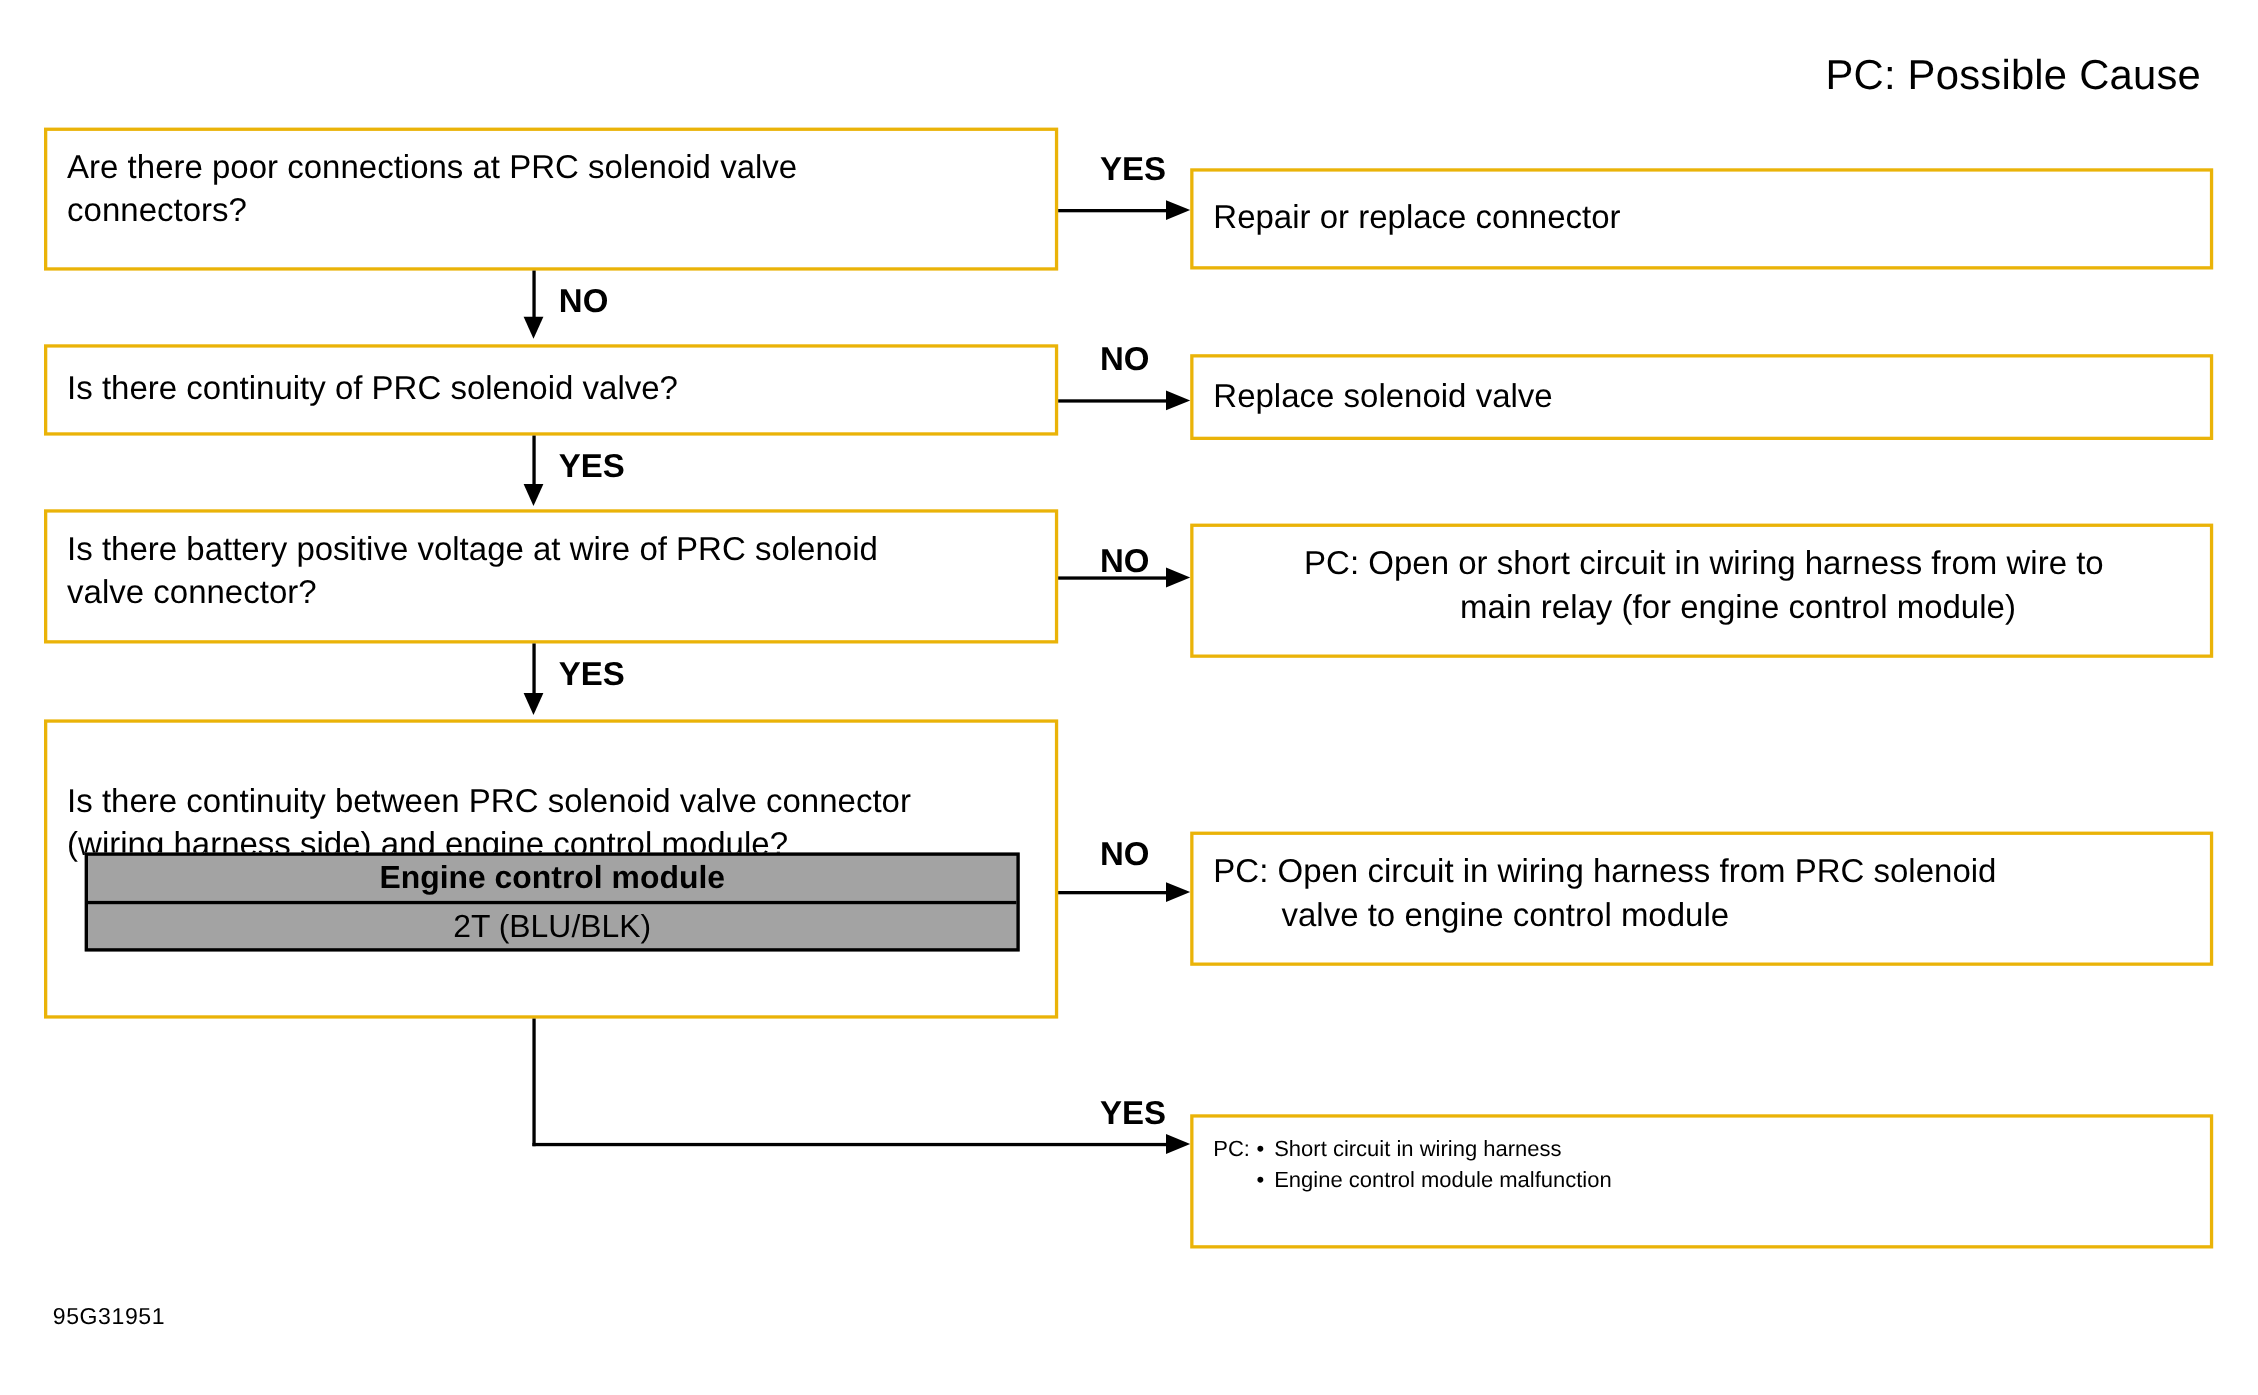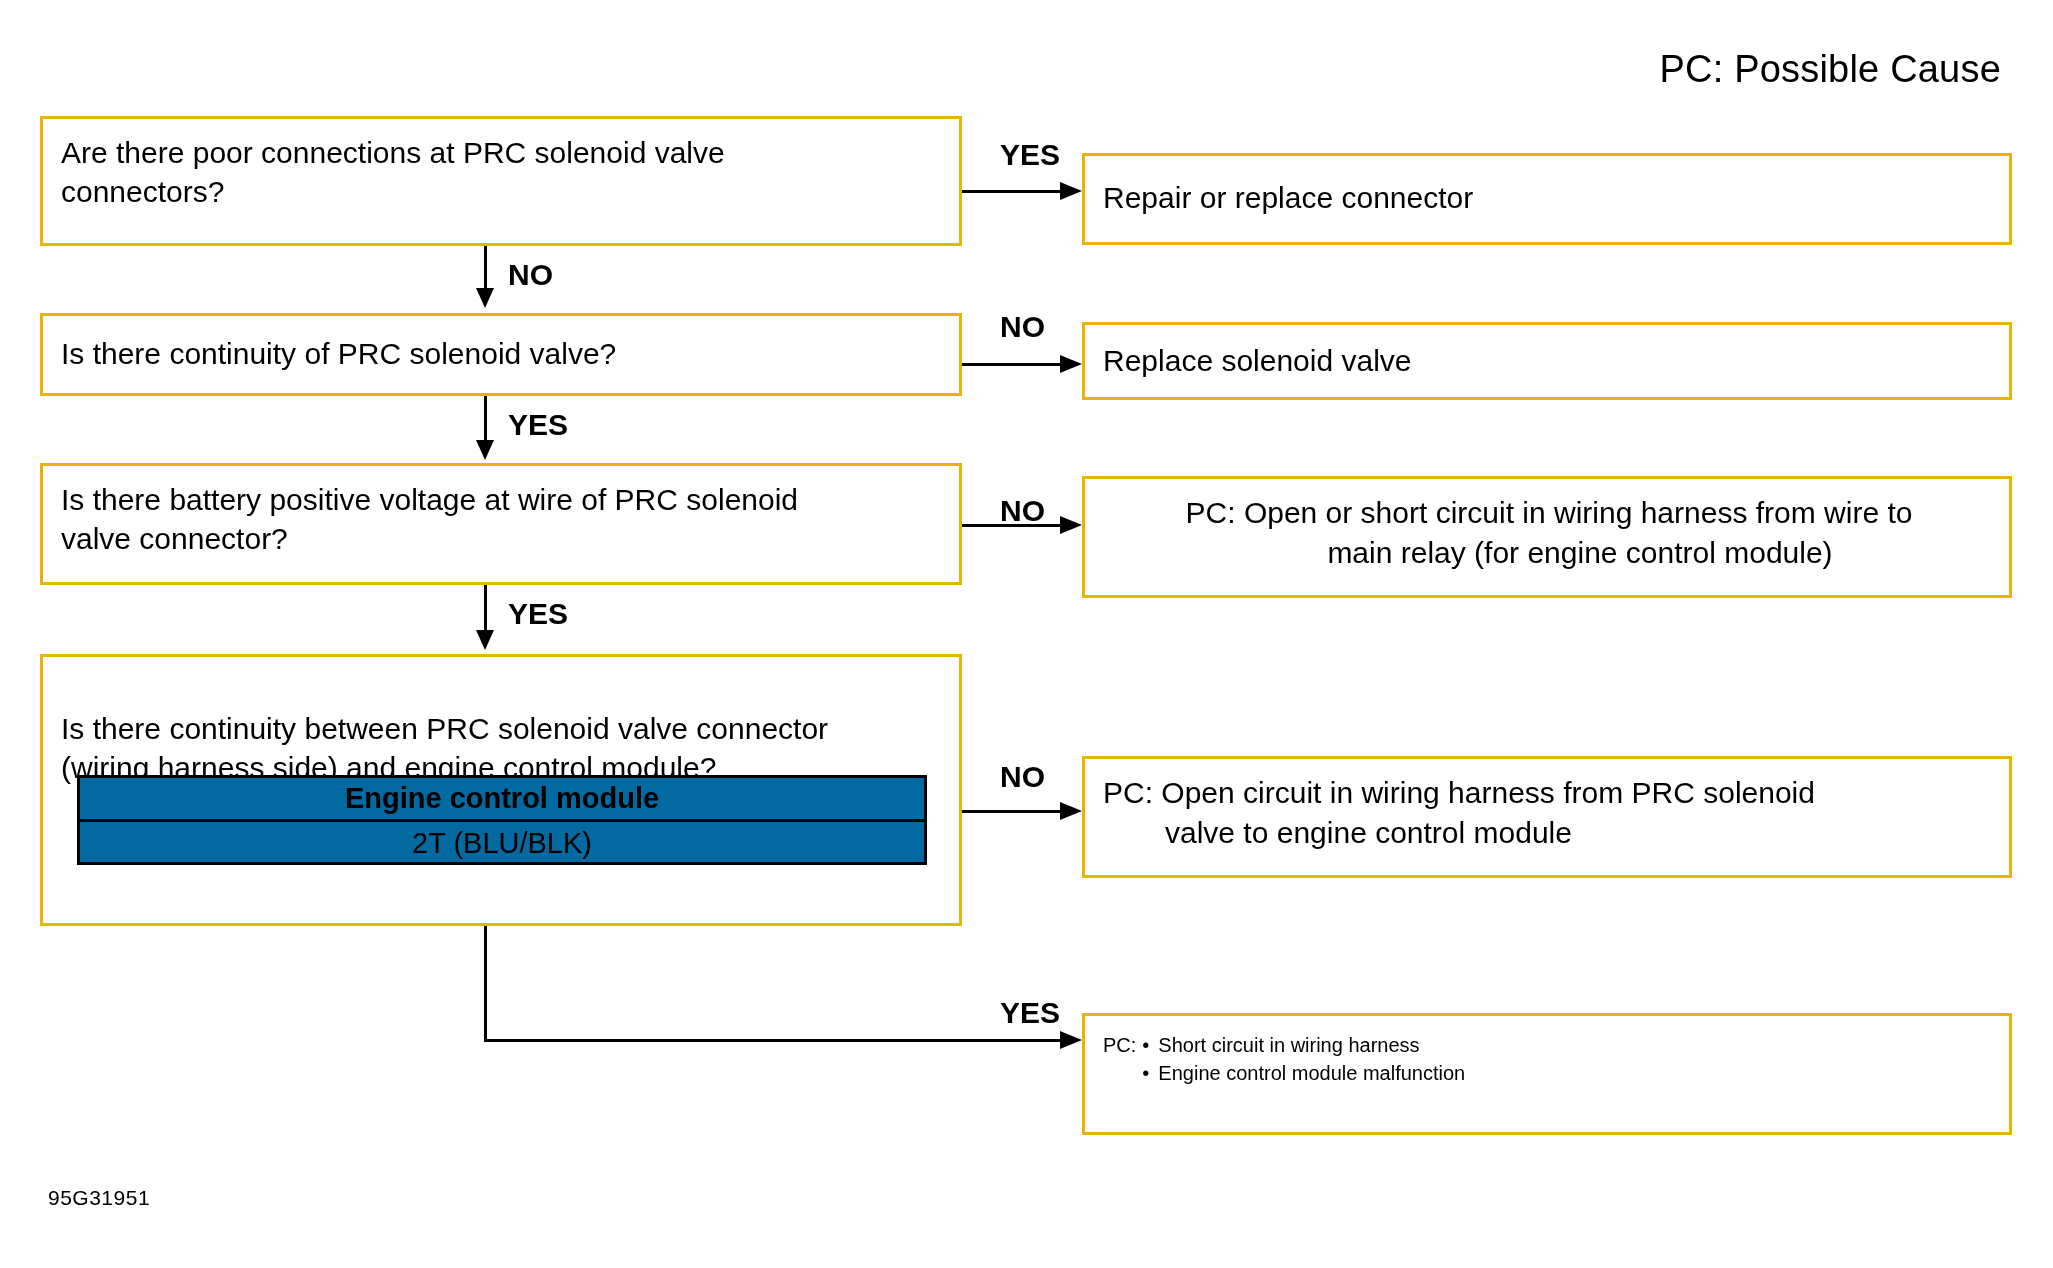--- a/index.html
+++ b/index.html
@@ -69,21 +69,21 @@
   }
   .pc-bullets .lead { margin-right: 6px; }
   .pc-bullets .items .bi { display: block; white-space: nowrap; }
   .pc-bullets .items .bi .dot { margin-right: 9px; }
 
   
   .ecm-table {
     position: absolute;
     box-sizing: border-box;
     border: 3px solid #000;
-    background: #0369a1;
+    background: #a3a3a3;
   }
   .ecm-table .row {
     box-sizing: border-box;
     text-align: center;
     font-size: 29px;
     line-height: 1;
     display: flex;
     align-items: center;
     justify-content: center;
   }

